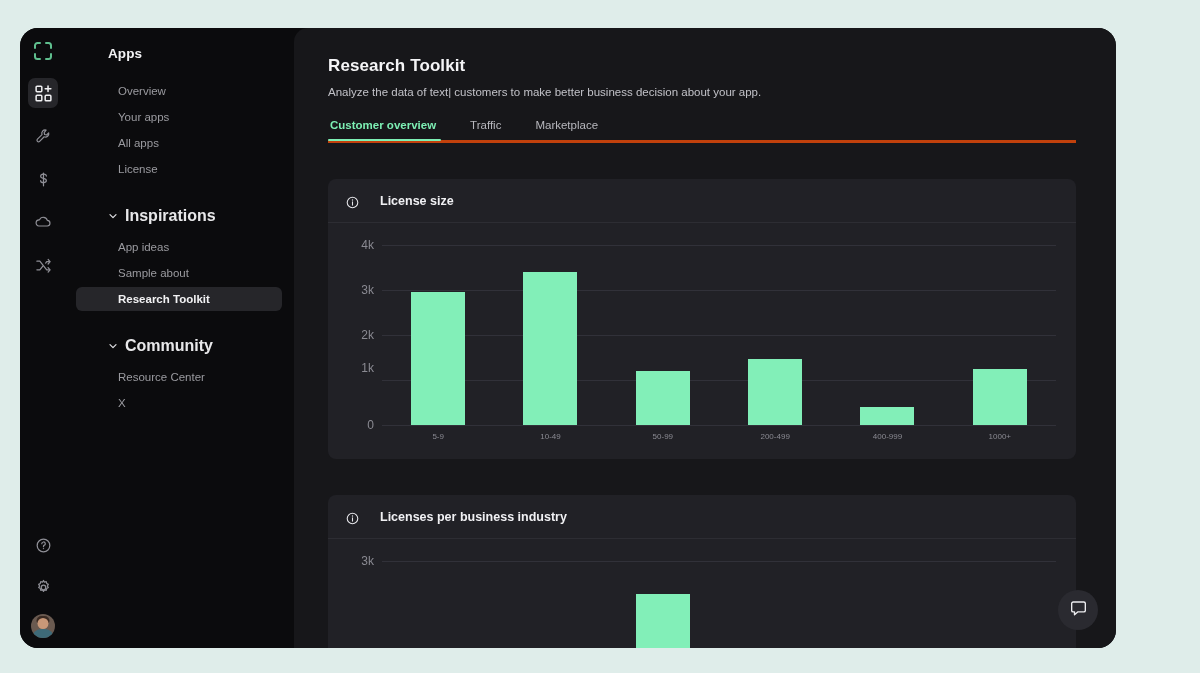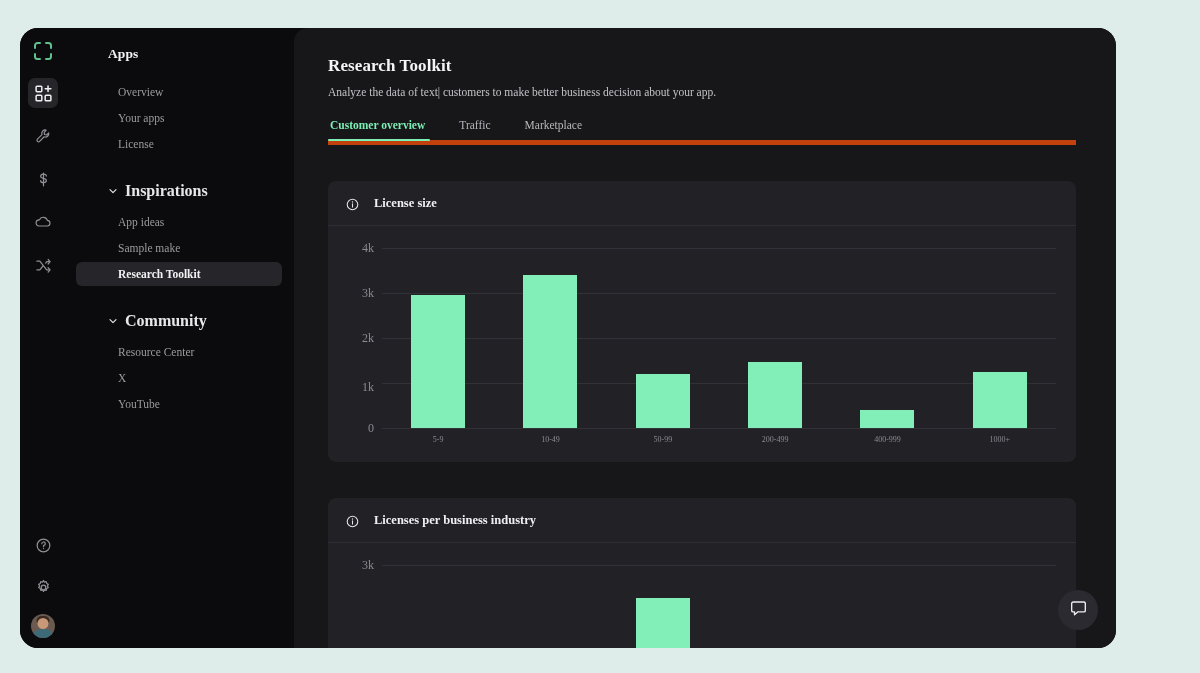--- a/index.html
+++ b/index.html
@@ -18,21 +18,20 @@
   #app-window {
     position: absolute;
     left: 20px;
     top: 28px;
     width: 1096px;
     height: 620px;
     background: #0b0b0d;
     border-radius: 18px;
     overflow: hidden;
     display: flex;
-    font-family: Liberation Serif, serif;
   }
 
   
   #icon-rail {
     width: 46px;
     flex: 0 0 46px;
     background: #0b0b0d;
     display: flex;
     flex-direction: column;
     align-items: center;
@@ -167,21 +166,21 @@
     font-size: 11.5px;
     color: #c2c2c8;
   }
 
   
   #tabs {
     margin-top: 19px;
     display: flex;
     align-items: flex-end;
     gap: 0;
-    border-bottom: 5px solid #c2410c;
+    border-bottom: 3px solid #c2410c;
     position: relative;
   }
   .tab {
     font-size: 11.5px;
     color: #b7b7bd;
     padding: 2px 17px 9px 17px;
     cursor: pointer;
     position: relative;
     white-space: nowrap;
   }
@@ -202,21 +201,21 @@
   
   .card {
     margin-top: 36px;
     background: #212126;
     border-radius: 8px;
     overflow: hidden;
   }
   .card-header {
     display: flex;
     align-items: center;
-    gap: 15px;
+    gap: 21px;
     padding: 15px 18px 14px 18px;
     border-bottom: 1px solid #2d2d33;
   }
   .card-title {
     font-size: 12.5px;
     font-weight: 700;
     color: #f0f0f3;
   }
   .info-icon { width: 13px; height: 13px; display: block; flex: 0 0 13px; }
 
@@ -383,49 +382,49 @@
     </div>
   </div>
 
   <div id="nav-sidebar">
 
     <div id="nav-title">Apps</div>
 
     <div class="nav-list">
       <div class="nav-item">Overview</div>
       <div class="nav-item">Your apps</div>
+      <div class="nav-item">All apps</div>
       <div class="nav-item">License</div>
     </div>
 
     <div class="nav-group-header">
       <span class="chev">
         <svg width="10" height="10" viewBox="0 0 10 10" fill="none">
           <path d="M2 3.6L5 6.6 8 3.6" stroke="#e2e2e5" stroke-width="1.2" stroke-linecap="round" stroke-linejoin="round"></path>
         </svg>
       </span>
       <span>Inspirations</span>
     </div>
     <div>
       <div class="nav-item">App ideas</div>
-      <div class="nav-item">Sample make</div>
+      <div class="nav-item">Sample about</div>
       <div class="nav-item active">Research Toolkit</div>
     </div>
 
     <div class="nav-group-header">
       <span class="chev">
         <svg width="10" height="10" viewBox="0 0 10 10" fill="none">
           <path d="M2 3.6L5 6.6 8 3.6" stroke="#e2e2e5" stroke-width="1.2" stroke-linecap="round" stroke-linejoin="round"></path>
         </svg>
       </span>
       <span>Community</span>
     </div>
     <div>
       <div class="nav-item">Resource Center</div>
       <div class="nav-item">X</div>
-      <div class="nav-item">YouTube</div>
     </div>
   </div>
 
   <div id="main-panel">
     <div id="main-scroll">
 
       <div id="page-title">Research Toolkit</div>
       <div id="page-subtitle">Analyze the data of text| customers to make better business decision about your app.</div>
 
       <div id="tabs">
@@ -445,21 +444,21 @@
           </span>
           <span class="card-title">License size</span>
         </div>
         <div class="card-body">
           <div class="chart" id="chart-license">
             <div class="chart-plot">
               <div class="grid-layer">
                   <div class="gridline" style="top: 180px;"></div>
                   <span class="ylabel" style="top: 180px;">0</span>
                   <div class="gridline" style="top: 135px;"></div>
-                  <span class="ylabel" style="top: 139px;">1k</span>
+                  <span class="ylabel" style="top: 123px;">1k</span>
                   <div class="gridline" style="top: 90px;"></div>
                   <span class="ylabel" style="top: 90px;">2k</span>
                   <div class="gridline" style="top: 45px;"></div>
                   <span class="ylabel" style="top: 45px;">3k</span>
                   <div class="gridline" style="top: 0px;"></div>
                   <span class="ylabel" style="top: 0px;">4k</span>
                 </div>
               <div class="bars">
                   <div class="bar-slot">
                     <div class="bar" title="1-9: 2950" style="height: 132.75px; background: rgb(130, 239, 184);"></div>

